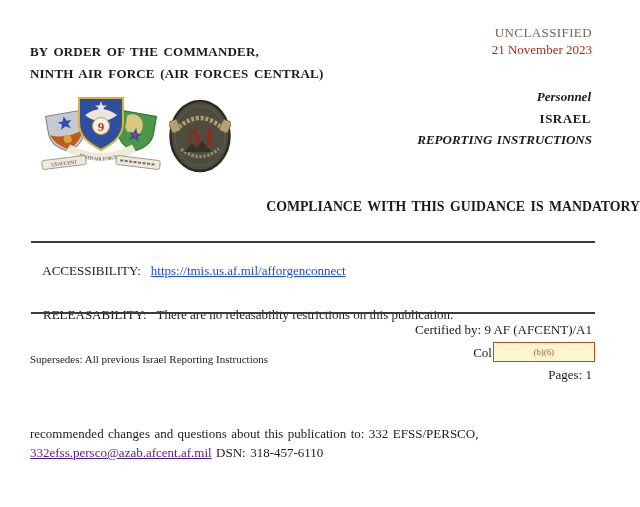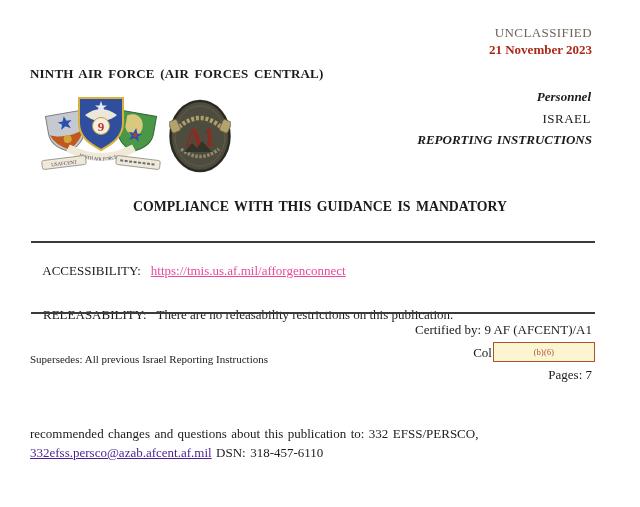--- a/index.html
+++ b/index.html
@@ -3,35 +3,35 @@
 <meta charset="utf-8">
 <style>
   html,body{margin:0;padding:0;background:#ffffff;}
   .page{
     position:relative;width:640px;height:507px;background:#ffffff;
     font-family:"Liberation Serif","DejaVu Serif",serif;
     color:#1b1b1b;overflow:hidden;border-radius:12px;
   }
   .abs{position:absolute;white-space:pre;}
   .classification{right:48px;top:25px;font-size:13px;color:#6e6357;letter-spacing:.4px;}
-  .pubdate{right:48px;top:42px;font-size:13px;font-weight:bold;color:#ac2917;}
+  .pubdate{right:48px;top:42px;font-size:13px;font-weight:normal;color:#ac2917;}
   .byorder1{left:30px;top:44px;font-size:13px;font-weight:bold;word-spacing:2px;letter-spacing:.2px;}
   .byorder2{left:30px;top:66px;font-size:13px;font-weight:bold;word-spacing:2px;letter-spacing:.2px;}
   .category{right:49px;top:89px;font-size:13px;font-weight:bold;font-style:italic;}
-  .subject{right:49px;top:111px;font-size:13px;font-weight:normal;letter-spacing:.5px;}
+  .subject{right:49px;top:111px;font-size:13px;font-weight:bold;letter-spacing:.5px;}
   .doctype{right:48px;top:132px;font-size:13px;font-weight:bold;font-style:italic;word-spacing:1px;}
-  .compliance{left:0;right:0;top:199px;text-align:center;font-size:13.8px;font-weight:bold;word-spacing:2px;}
+  .compliance{left:0;right:0;top:199px;text-align:right;font-size:13.8px;font-weight:bold;word-spacing:2px;}
   .rule{position:absolute;left:31px;width:564px;height:2px;background:#3b3b3b;}
   .rule1{top:241px;}
   .rule2{top:312px;}
   .textrow{font-size:13px;}
   .access-row{left:30px;top:247px;}
   .releas-row{left:30px;top:291px;}
   .gap{display:inline-block;width:10px;}
-  .link{color:#ec4899;text-decoration:underline;cursor:pointer;}
+  .link{color:#1d4ed8;text-decoration:underline;cursor:pointer;}
   .opr{left:30px;top:322px;font-size:13px;}
   .certified{right:48px;top:322px;font-size:13px;}
   .col-label{right:148px;top:345px;font-size:13px;}
   .redaction-box{
     position:absolute;right:45px;top:342px;width:100px;height:18px;
     background:#fbf5d2;border:1.6px solid #b0502c;
     display:flex;align-items:center;justify-content:center;
   }
   .redaction-box span{font-size:8px;color:#a84b28;letter-spacing:.3px;}
   .supersedes{left:30px;top:353px;font-size:11px;}
@@ -46,20 +46,21 @@
   .emblem-patch{left:169px;top:99px;width:62px;height:74px;}
 </style>
 </head>
 <body>
 
 <div class="page">
 
   <div class="abs classification">UNCLASSIFIED</div>
   <div class="abs pubdate">21 November 2023</div>
 
+  <div class="abs byorder1">BY ORDER OF THE COMMANDER,</div>
   <div class="abs byorder2">NINTH AIR FORCE (AIR FORCES CENTRAL)</div>
 
   <svg class="emblem emblem-shields" viewBox="0 0 122 80" aria-hidden="true">
 
     <g transform="rotate(-10 27 40)">
       <path d="M9,18 h36 v18 c0,11 -9,17 -18,21 c-9,-4 -18,-10 -18,-21 z" fill="#c6c9cf" stroke="#7d8086" stroke-width="1"></path>
       <path d="M10,37 c3,8 8,13 17,18 c9,-5 14,-10 17,-18 c-8,5 -26,5 -34,0 z" fill="#bf5a1e"></path>
       <polygon points="27,21 29,26 34,26 30,29 32,34 27,31 22,34 24,29 20,26 25,26" fill="#2b4fae"></polygon>
       <circle cx="27" cy="44" r="4" fill="#d8a33c"></circle>
     </g>
@@ -130,21 +131,21 @@
   <div class="rule rule2"></div>
 
   <div class="abs certified">Certified by: 9 AF (AFCENT)/A1</div>
 
   <div class="abs col-label">Col</div>
   <div class="redaction-box">
     <span>(b)(6)</span>
   </div>
 
   <div class="abs supersedes">Supersedes: All previous Israel Reporting Instructions</div>
-  <div class="abs pages">Pages: 7</div>
+  <div class="abs pages">Pages: 1</div>
 
   <div class="abs bodypar" style="white-space:normal;">
     <br>
     <span>recommended changes and questions about this publication to:  332 EFSS/PERSCO,</span><br>
     <span class="email">332efss.persco@azab.afcent.af.mil</span><span> DSN: 318-457-6110</span>
   </div>
 
 </div>
 
 </body></html>

